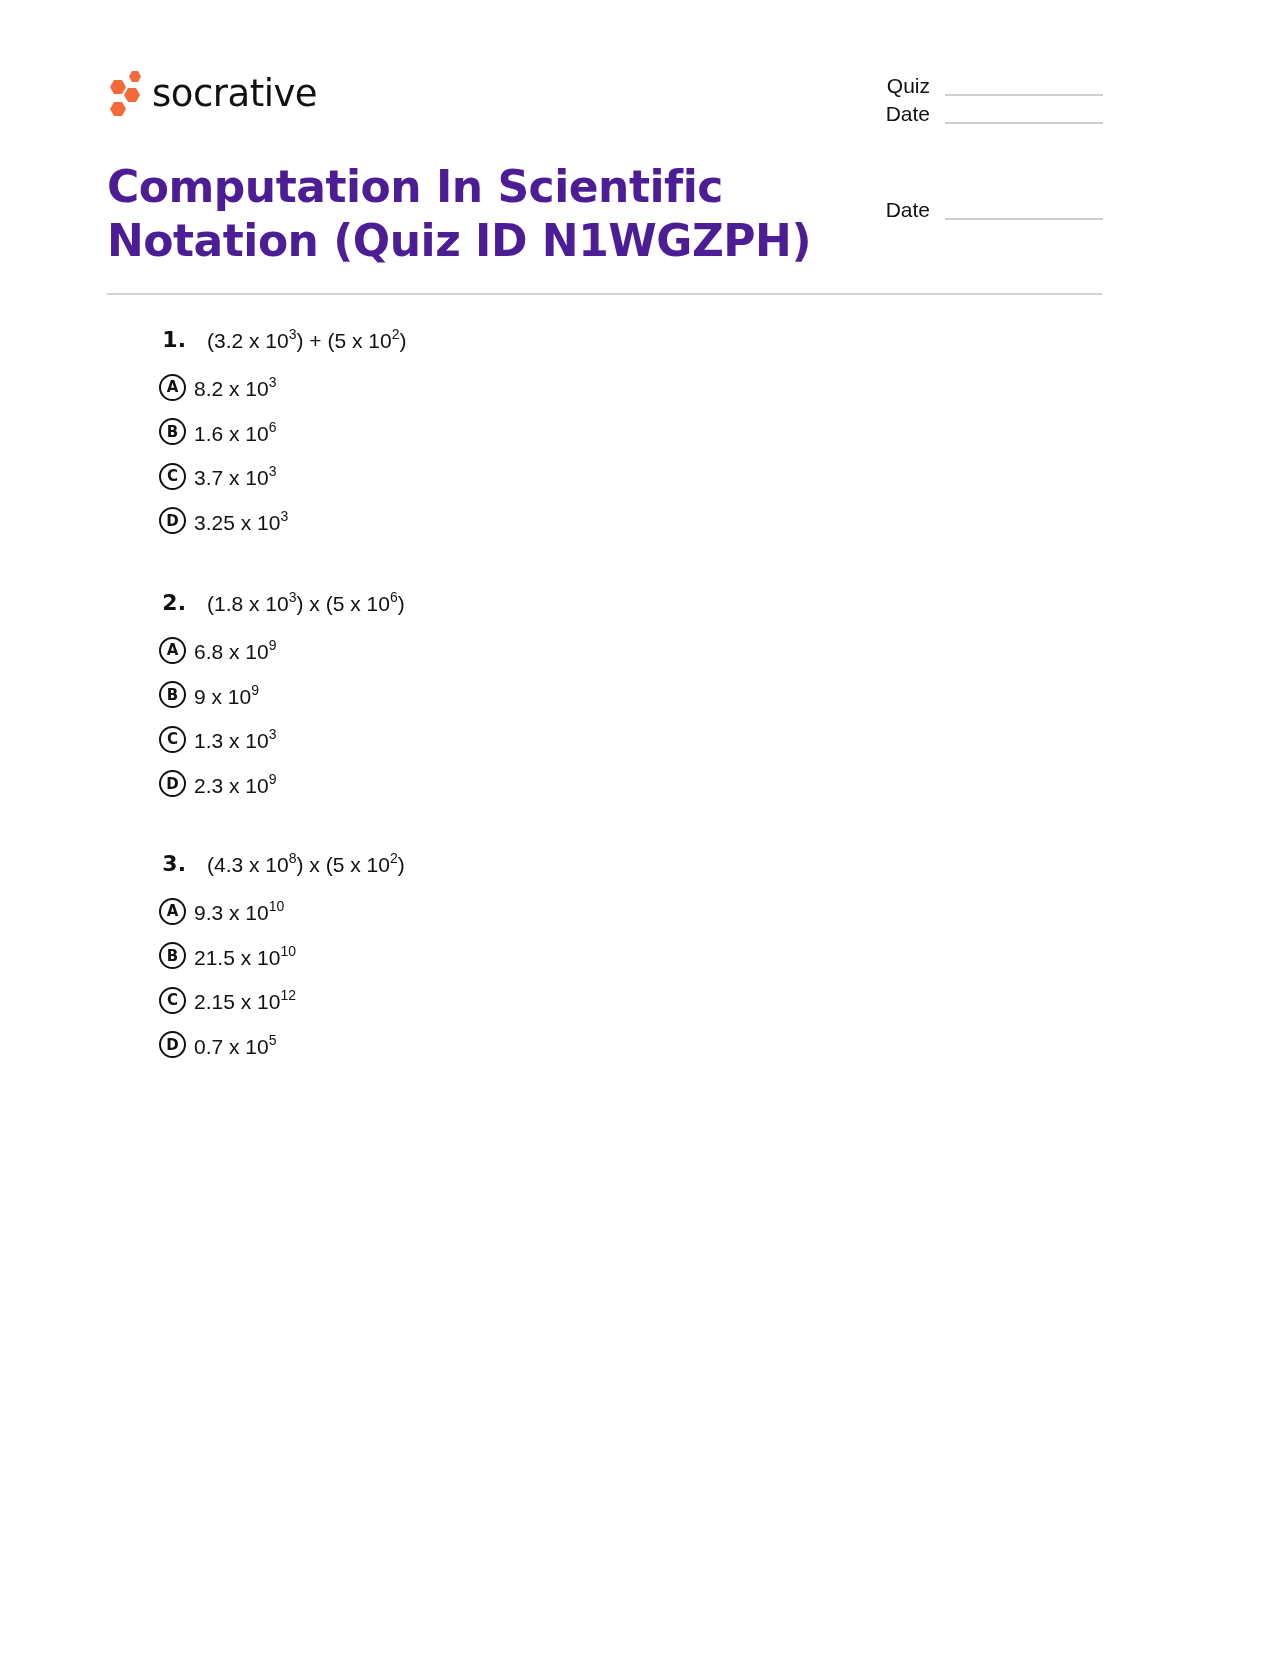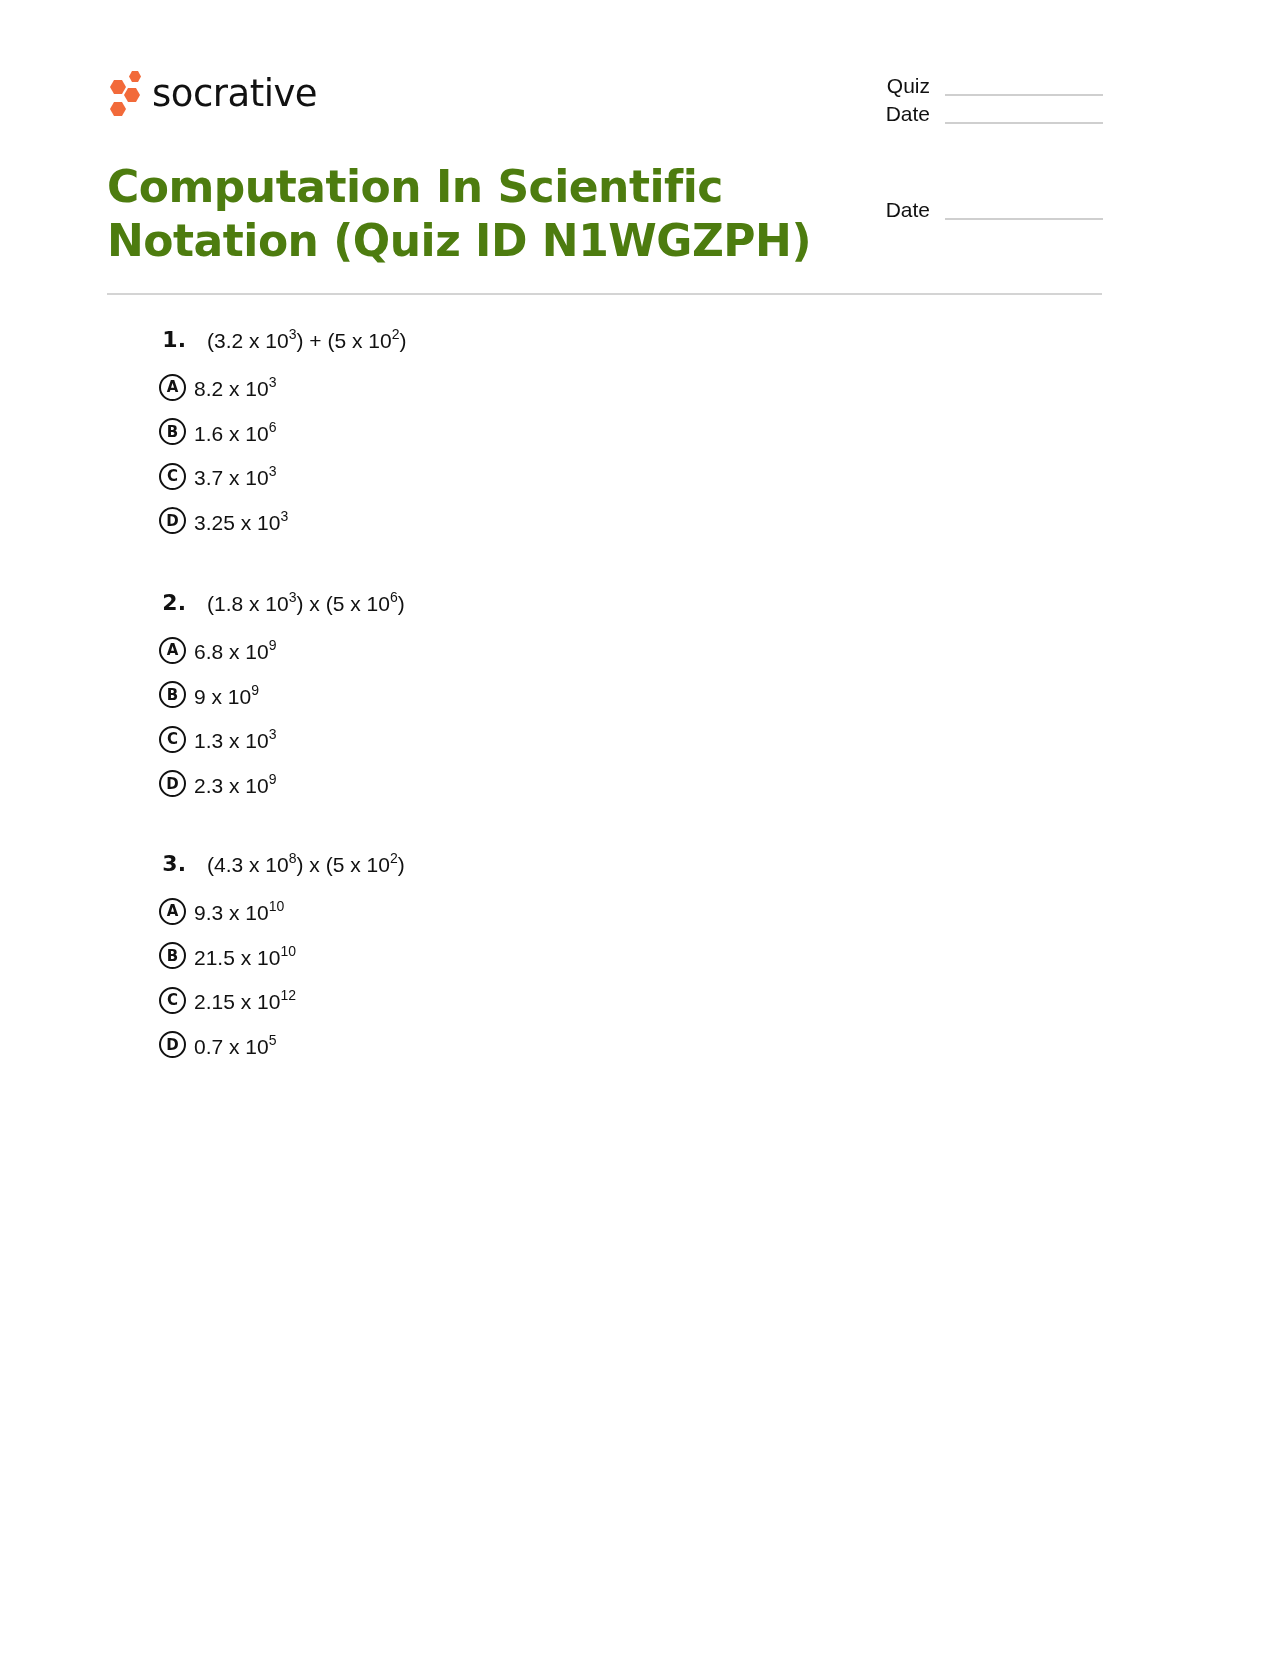--- a/index.html
+++ b/index.html
@@ -3,21 +3,21 @@
 <meta charset="utf-8">
 <style>
   html, body { margin: 0; padding: 0; background: #ffffff; }
   body { width: 1275px; height: 1653px; position: relative; font-family: "Liberation Sans", sans-serif; color: #111; }
   .logo { position: absolute; left: 107px; top: 70px; height: 48px; display: flex; align-items: center; }
   .logo svg { display: block; }
   .logo-text { font-family: "DejaVu Sans", sans-serif; font-weight: normal; font-size: 37px; margin-left: 9px; letter-spacing: -0.5px; color: #111; line-height: 1; margin-top: -2px; }
   .field { position: absolute; display: flex; align-items: flex-end; }
   .field-label { width: 70px; text-align: right; font-size: 21px; color: #111; }
   .field-line { position: absolute; left: 85px; width: 158px; border-bottom: 2px solid #cfcfcf; }
-  .title { position: absolute; left: 107px; top: 160px; width: 760px; font-family: "DejaVu Sans", sans-serif; font-weight: bold; font-size: 44px; line-height: 54px; letter-spacing: -0.5px; color: #4d7c0f; }
+  .title { position: absolute; left: 107px; top: 160px; width: 760px; font-family: "DejaVu Sans", sans-serif; font-weight: bold; font-size: 44px; line-height: 54px; letter-spacing: -0.5px; color: #4c1d95; }
   .divider { position: absolute; left: 107px; top: 293px; width: 995px; border-top: 2px solid #d4d4d4; }
   .question { position: absolute; left: 158px; width: 600px; }
   .q-head { position: relative; height: 40px; }
   .q-num { position: absolute; left: 0; width: 28px; text-align: right; top: 2px; font-family: "DejaVu Sans", sans-serif; font-weight: bold; font-size: 22px; color: #111; }
   .q-text { position: absolute; left: 49px; top: 4px; font-size: 21px; white-space: nowrap; }
   .option { position: relative; height: 44.5px; display: flex; align-items: center; }
   .opt-circle { width: 27px; height: 27px; border: 2px solid #111; border-radius: 50%; box-sizing: border-box; display: flex; align-items: center; justify-content: center; font-family: "DejaVu Sans", sans-serif; font-weight: bold; font-size: 15px; color: #111; margin-left: 1px; }
   .opt-text { margin-left: 8px; font-size: 21px; white-space: nowrap; padding-top: 4px; }
   sup { font-size: 14px; vertical-align: 9px; line-height: 0; }
 </style>

